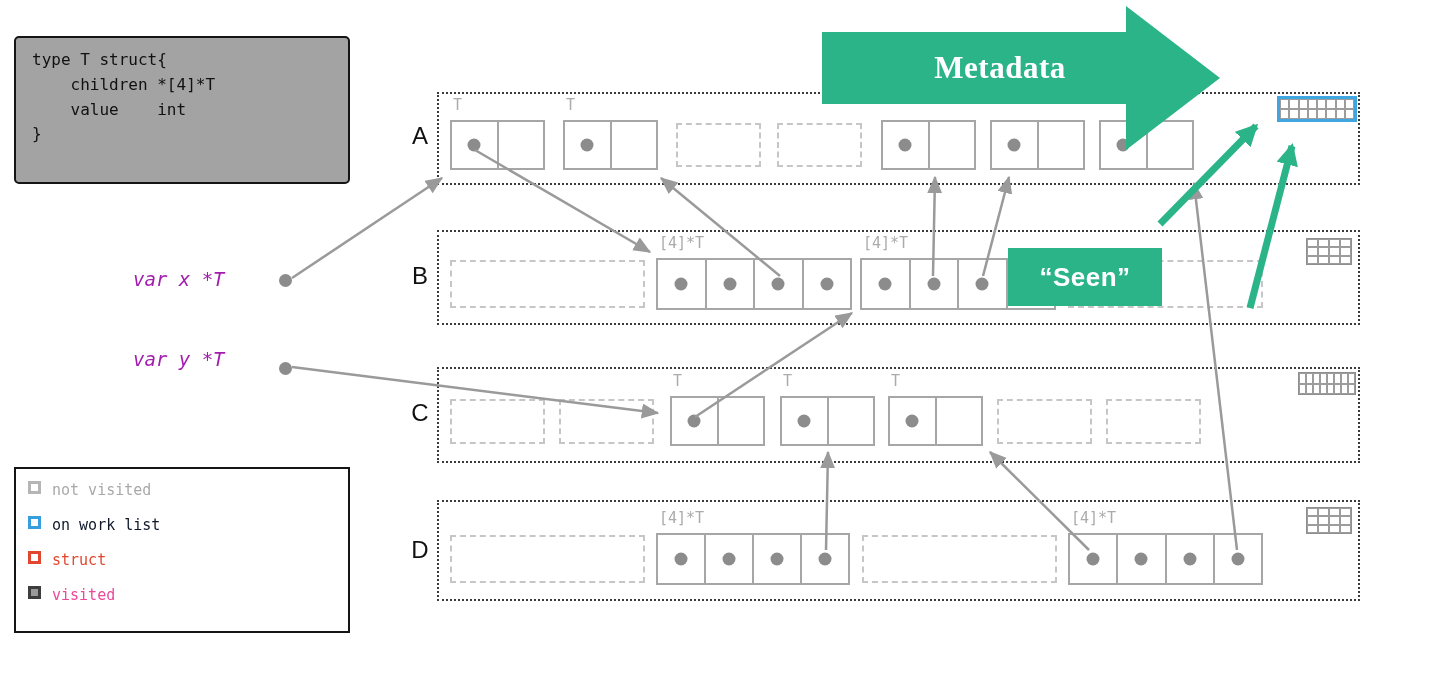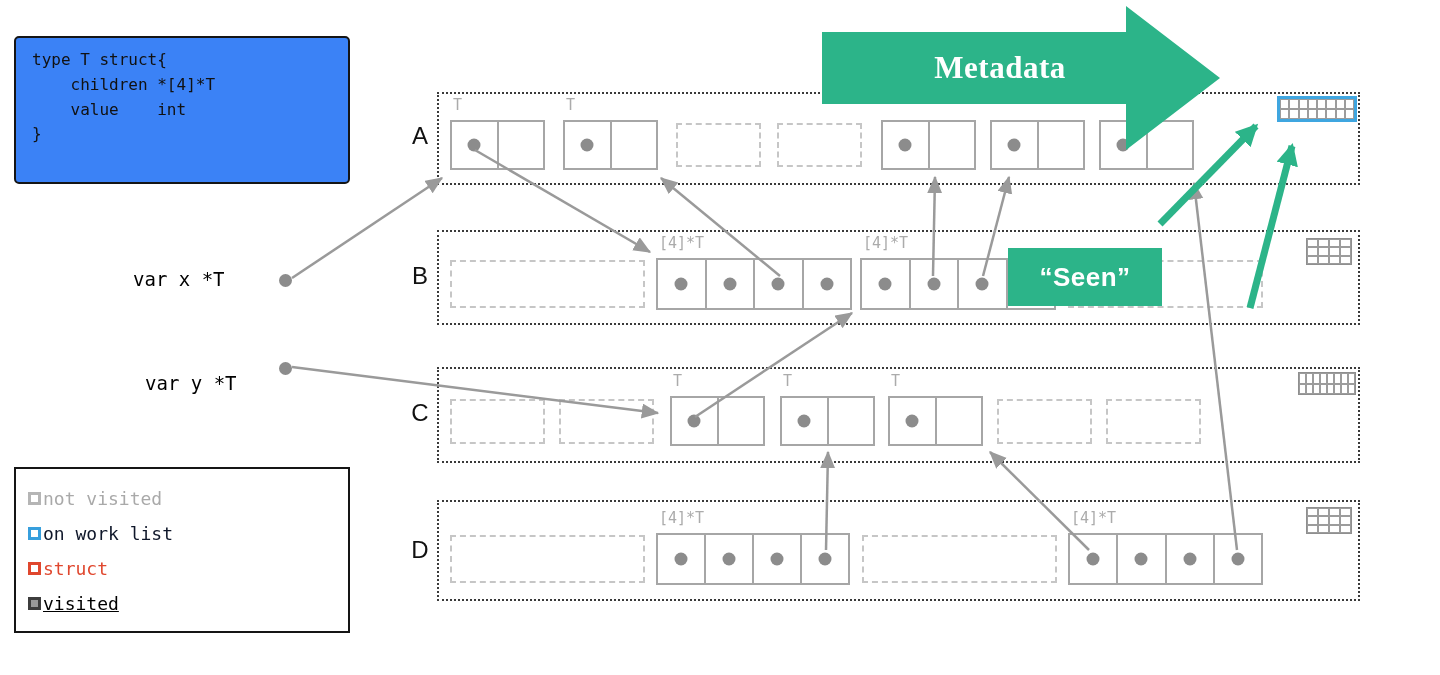--- a/index.html
+++ b/index.html
@@ -1,25 +1,25 @@
 <!DOCTYPE html>
 <html><head>
 <meta charset="utf-8">
 <style>
   *{box-sizing:border-box;}
   html,body{margin:0;padding:0;background:#fff;}
   body{width:1440px;height:675px;font-family:"Liberation Sans",sans-serif;}
   #canvas{position:relative;width:1440px;height:675px;background:#fff;overflow:hidden;}
   .abs{position:absolute;}
   pre.code{margin:0;font-family:"DejaVu Sans Mono",monospace;font-size:16px;line-height:1.55;color:#111;}
-  .codebox{border:2px solid #151515;border-radius:5px;padding:10px 16px;background:#3b82f6;}
-  .varlabel{font-family:"DejaVu Sans Mono",monospace;font-size:19px;color:#000000;white-space:pre;}
+  .codebox{border:2px solid #151515;border-radius:5px;padding:10px 16px;background:#a3a3a3;}
+  .varlabel{font-family:"DejaVu Sans Mono",monospace;font-size:19px;color:#a21caf;white-space:pre;font-style:italic;}
   .dot{background:#8c8c8c;border-radius:50%;}
   .legendbox{border:2px solid #151515;background:#fff;padding:12px 12px;}
-  .legend-item{display:flex;align-items:center;gap:2px;height:35px;font-family:"DejaVu Sans Mono",monospace;font-size:18px;}
+  .legend-item{display:flex;align-items:flex-start;gap:11px;height:35px;font-family:"DejaVu Sans Mono",monospace;font-size:15px;}
   .swatch{width:13px;height:13px;border-width:3px;border-style:solid;background:#fff;flex:0 0 auto;}
   .row-outline{border:2px dotted #3a3a3a;background:#fff;}
   .row-label{font-size:24px;color:#111;}
   .mem-obj{display:flex;border:2.5px solid #a6a6a6;background:#fff;}
   .mem-obj .cell{flex:1 1 0;position:relative;border-right:2.5px solid #a6a6a6;}
   .mem-obj .cell:last-child{border-right:none;}
   .mem-obj .cell .dot{position:absolute;width:13px;height:13px;left:50%;top:50%;transform:translate(-50%,-50%);}
   .free{border:2px dashed #c6c6c6;background:#fff;}
   .type-label{font-family:"DejaVu Sans Mono",monospace;font-size:15px;color:#ababab;}
   .grid-icon{display:grid;background:#fff;border:1px solid #8f8f8f;}
@@ -36,39 +36,39 @@
 
   <div class="abs codebox" style="left:14px;top:36px;width:336px;height:148px;">
     <pre class="code">type T struct{
     children *[4]*T
     value    int
 }</pre>
   </div>
 
   <div class="abs varlabel" style="left:133px;top:268px;">var x *T</div>
   <div class="abs dot" style="left:279px;top:274px;width:13px;height:13px;"></div>
-  <div class="abs varlabel" style="left:133px;top:372px;margin-left:12px;">var y *T</div>
+  <div class="abs varlabel" style="left:133px;top:348px;">var y *T</div>
   <div class="abs dot" style="left:279px;top:362px;width:13px;height:13px;"></div>
 
   <div class="abs legendbox" style="left:14px;top:467px;width:336px;height:166px;">
     <div class="legend-item">
       <span class="swatch" style="border-color:#b5b5b5;"></span>
       <span style="color:#a9a9a9;">not visited</span>
     </div>
     <div class="legend-item">
       <span class="swatch" style="border-color:#379fdd;"></span>
       <span style="color:#0f172a;">on work list</span>
     </div>
     <div class="legend-item">
       <span class="swatch" style="border-color:#e0472e;"></span>
       <span style="color:#e0472e;">struct</span>
     </div>
     <div class="legend-item">
       <span class="swatch" style="border-color:#3d3d3d;background:#9a9a9a;"></span>
-      <span style="color:#000000;text-decoration:underline;">visited</span>
+      <span style="color:#ec4899;">visited</span>
     </div>
   </div>
 
   <div class="abs row-outline" style="left:437px;top:92px;width:923px;height:93px;"></div>
   <div class="abs row-label" style="left:408px;top:122px;width:24px;text-align:center;">A</div>
   <div class="abs type-label" style="left:453px;top:96px;">T</div>
   <div class="abs mem-obj" style="left:450px;top:120px;width:95px;height:50px;">
       <div class="cell">
         <div class="dot"></div>
       </div>

